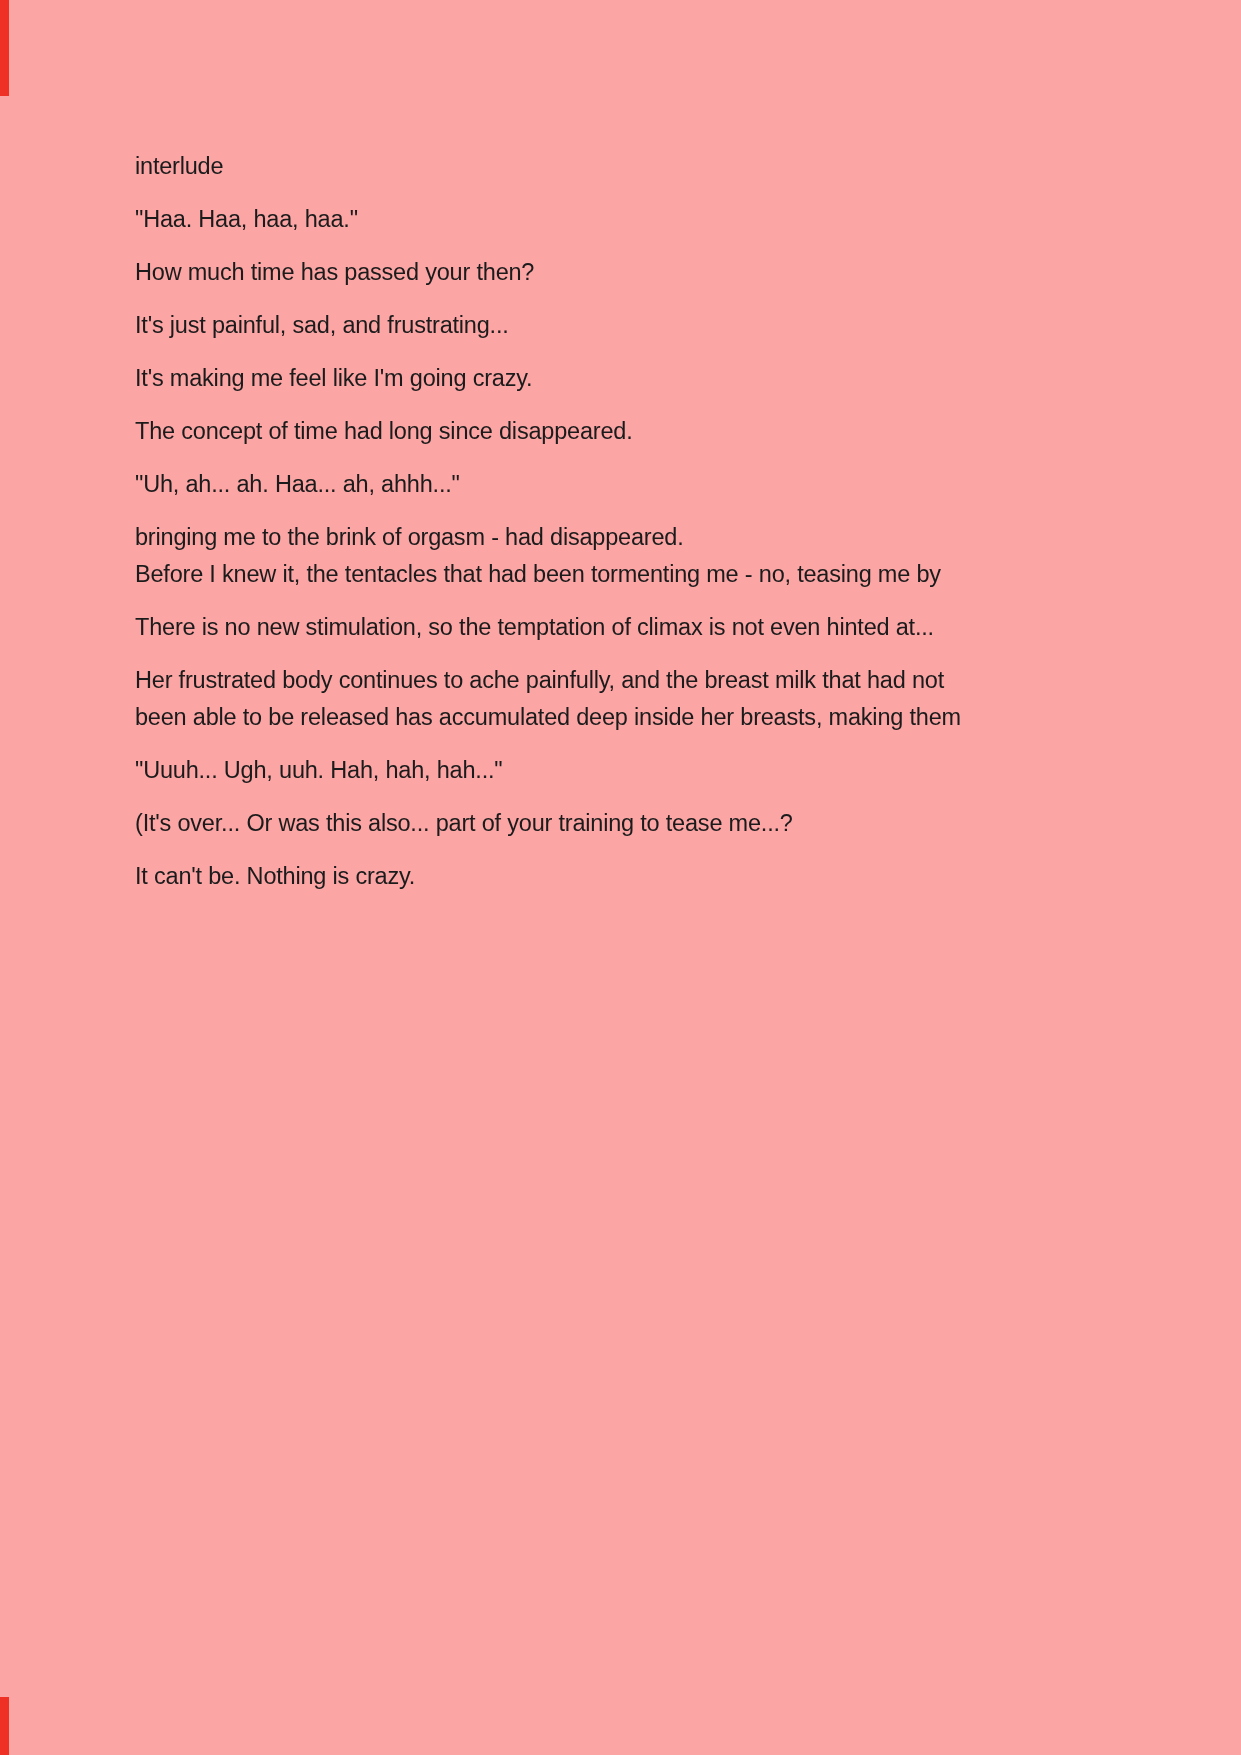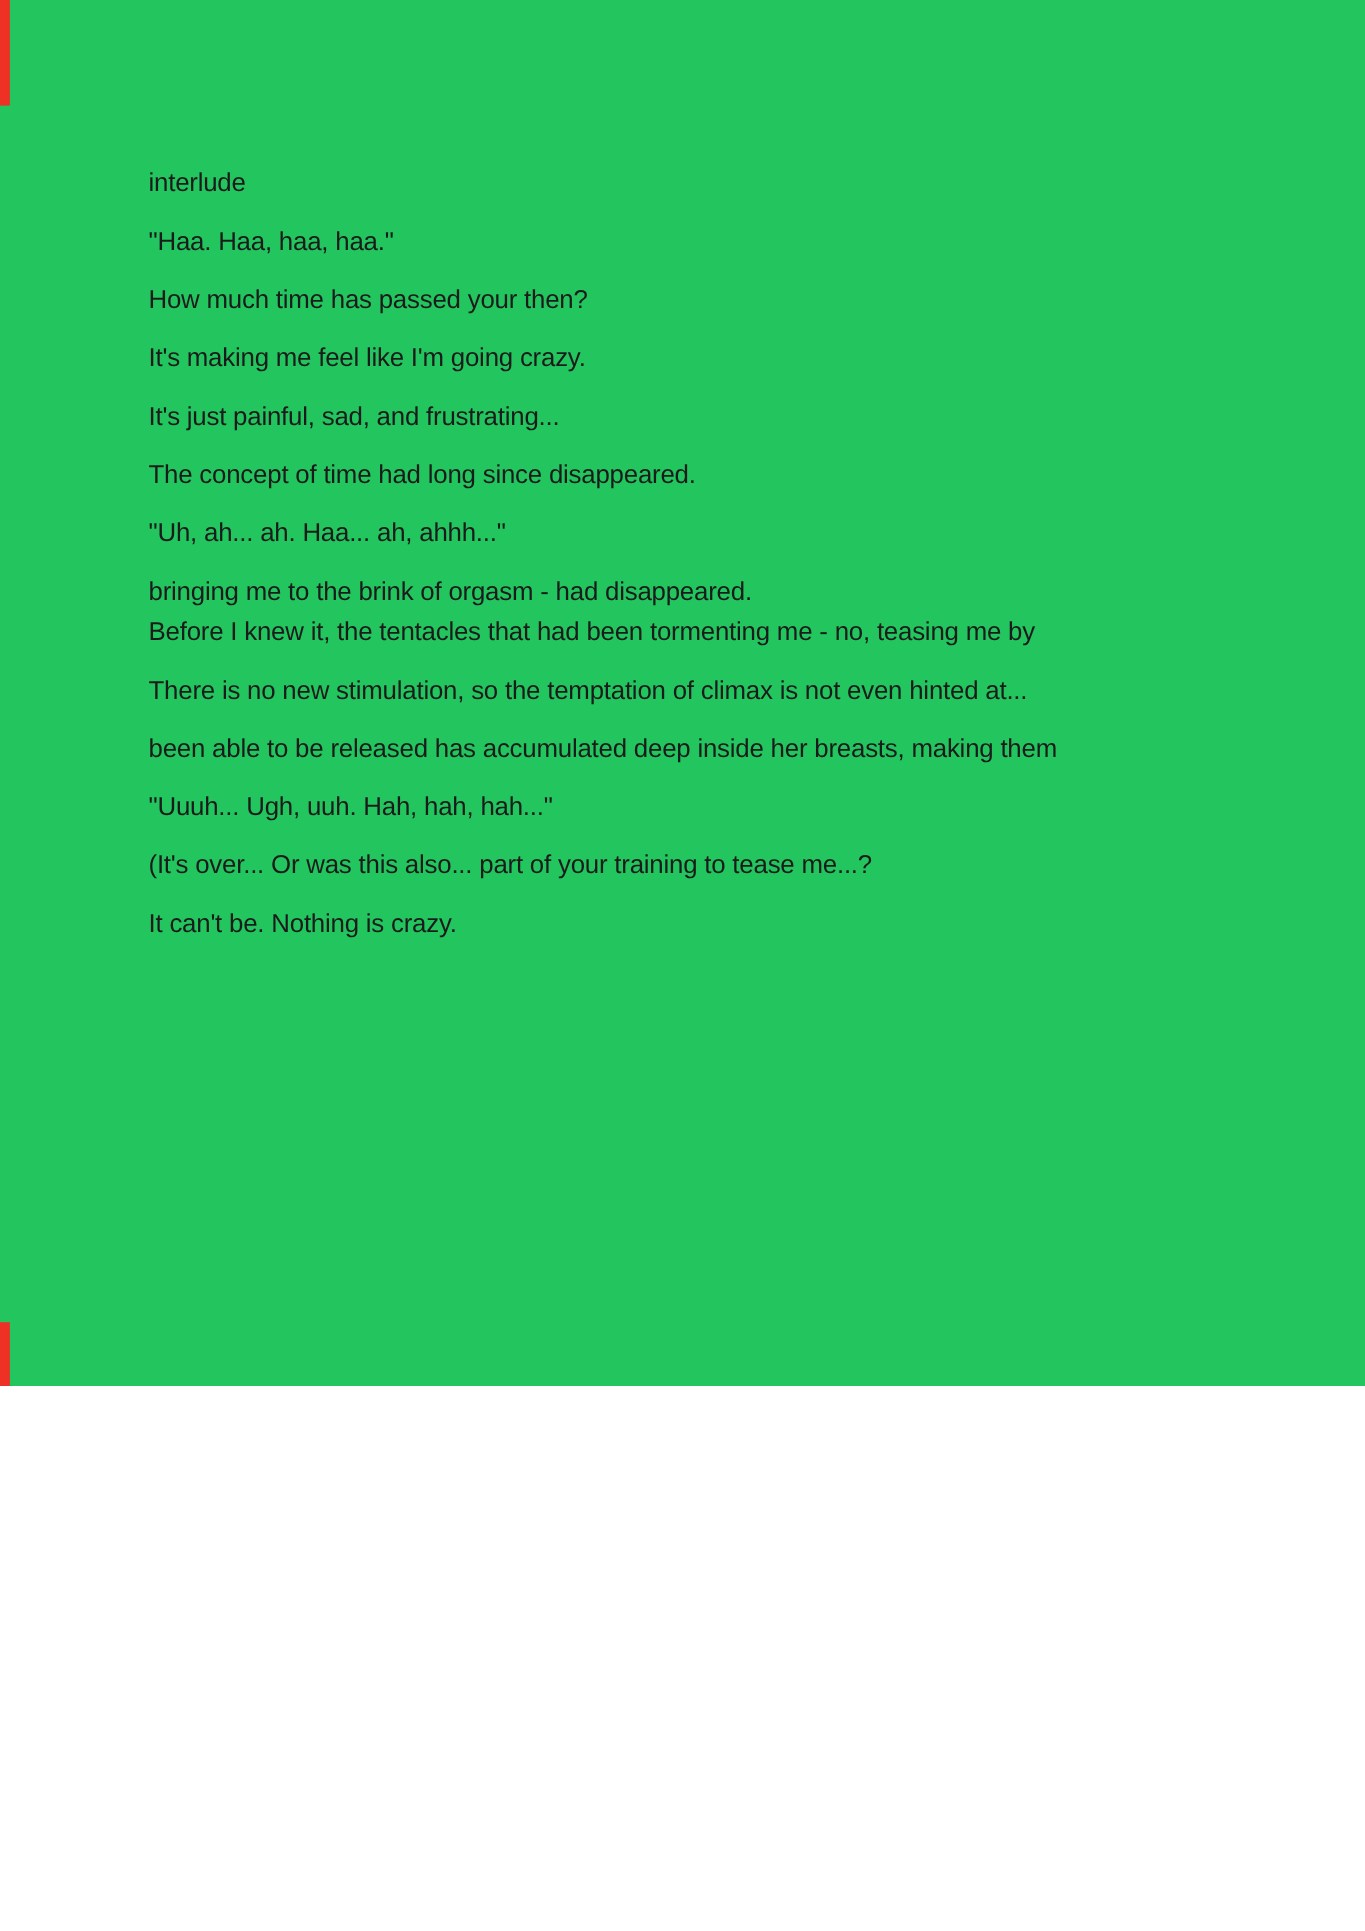--- a/index.html
+++ b/index.html
@@ -3,22 +3,22 @@
 <meta charset="utf-8">
 <style>
   html, body {
     margin: 0;
     padding: 0;
     background: #ffffff;
   }
   .page {
     position: relative;
     width: 1241px;
-    height: 1260px;
-    background: #22c55e;
+    height: 1755px;
+    background: #fca5a5;
     overflow: hidden;
     font-family: "Liberation Sans", "DejaVu Sans", sans-serif;
   }
   .edge-mark {
     position: absolute;
     left: 0;
     width: 9px;
     background: #ee3124;
   }
   .edge-mark.top { top: 0; height: 96px; }
@@ -56,45 +56,46 @@
 
     <div class="paragraph">
       <div class="line">"Haa. Haa, haa, haa."</div>
     </div>
 
     <div class="paragraph">
       <div class="line">How much time has passed your then?</div>
     </div>
 
     <div class="paragraph">
-      <div class="line">It's making me feel like I'm going crazy.</div>
+      <div class="line">It's just painful, sad, and frustrating...</div>
     </div>
 
     <div class="paragraph">
-      <div class="line">It's just painful, sad, and frustrating...</div>
+      <div class="line">It's making me feel like I'm going crazy.</div>
     </div>
 
     <div class="paragraph">
       <div class="line">The concept of time had long since disappeared.</div>
     </div>
 
     <div class="paragraph">
       <div class="line">"Uh, ah... ah. Haa... ah, ahhh..."</div>
     </div>
 
     <div class="paragraph">
       <div class="line">bringing me to the brink of orgasm - had disappeared.</div>
       <div class="line">Before I knew it, the tentacles that had been tormenting me - no, teasing me by</div>
     </div>
 
     <div class="paragraph">
       <div class="line">There is no new stimulation, so the temptation of climax is not even hinted at...</div>
     </div>
 
     <div class="paragraph">
+      <div class="line">Her frustrated body continues to ache painfully, and the breast milk that had not</div>
       <div class="line">been able to be released has accumulated deep inside her breasts, making them</div>
     </div>
 
     <div class="paragraph">
       <div class="line">"Uuuh... Ugh, uuh. Hah, hah, hah..."</div>
     </div>
 
     <div class="paragraph">
       <div class="line">(It's over... Or was this also... part of your training to tease me...?</div>
     </div>

